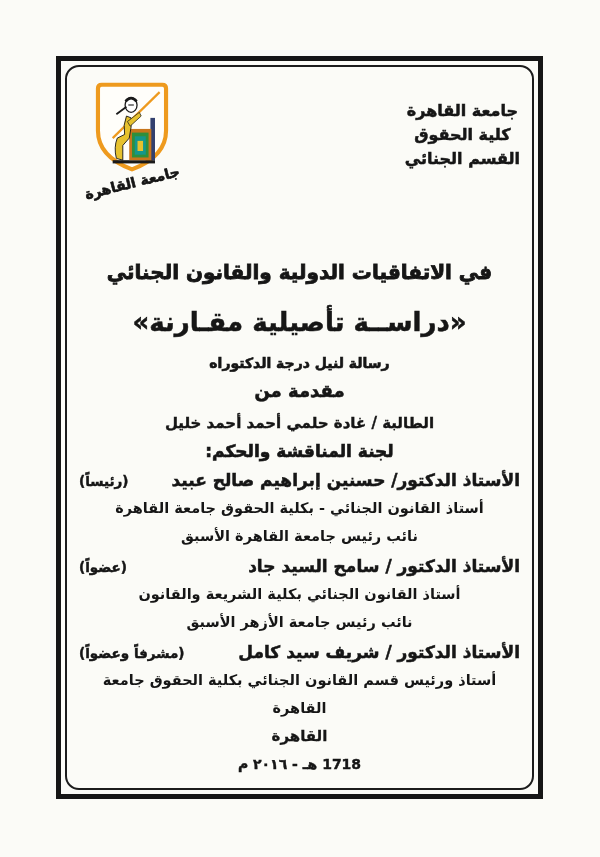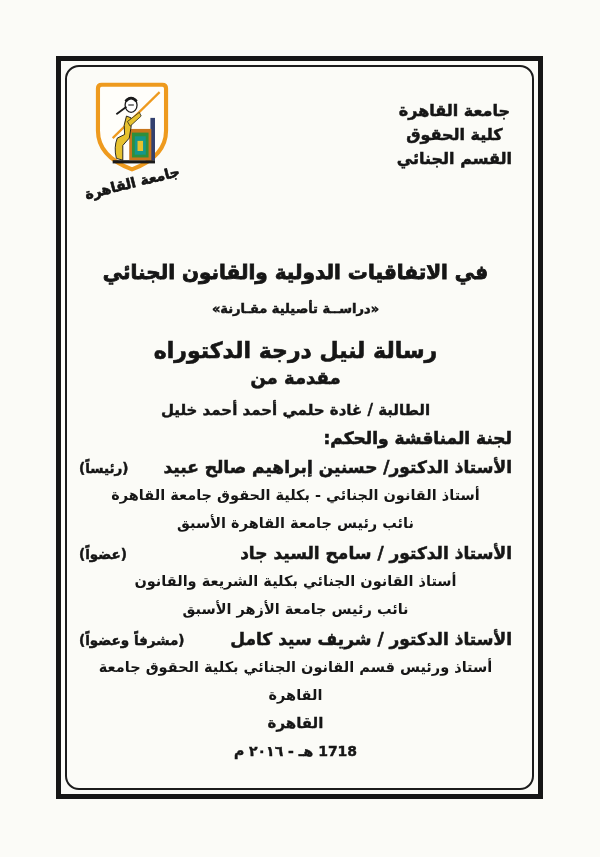--- a/index.html
+++ b/index.html
@@ -14,21 +14,21 @@
 
   .outer-frame {
     position: absolute; left: 56px; top: 56px;
     width: 487px; height: 743px;
     border: 5px solid #161616;
   }
   .inner-frame {
     position: absolute; inset: 4px;
     border: 2px solid #1c1c1c;
     border-radius: 14px;
-    padding: 6px 20px 4px 12px;
+    padding: 6px 12px 4px 12px;
     display: flex; flex-direction: column;
     direction: rtl;
     text-align: center;
   }
 
   
   .header { display: flex; justify-content: space-between; align-items: flex-start; height: 136px; }
   .univ-info {
     margin-top: 26px; margin-left: 4px;
     font-weight: bold; font-size: 16px; line-height: 24px;
@@ -49,45 +49,45 @@
     font-weight: bold; font-size: 41px; line-height: 70px;
     -webkit-text-stroke: 1.4px #141414;
     margin-top: 2px;
     white-space: nowrap;
   }
   .subtitle {
     font-weight: bold; font-size: 20px; line-height: 30px; margin-top: 48px;
     -webkit-text-stroke: 0.8px #141414;
   }
   .study-type {
-    font-weight: bold; font-size: 13px; line-height: 30px;
+    font-weight: bold; font-size: 26px; line-height: 30px;
     -webkit-text-stroke: 0.5px #141414;
-    margin-top: 7px;
+    margin-top: 20px;
   }
   .thesis-line1 {
-    font-weight: bold; font-size: 22px; line-height: 27px;
+    font-weight: bold; font-size: 14px; line-height: 27px;
     -webkit-text-stroke: 0.6px #141414;
     margin-top: 13px;
   }
   .thesis-line2 {
     font-weight: bold; font-size: 18px; line-height: 27px;
     -webkit-text-stroke: 0.6px #141414;
   }
   .student {
     font-weight: bold; font-size: 15px; line-height: 24px;
     -webkit-text-stroke: 0.4px #141414;
     margin-top: 7px;
     text-align: center;
   }
 
   
   .committee-heading {
     font-weight: bold; font-size: 17px; line-height: 26px;
     -webkit-text-stroke: 0.6px #141414;
-    text-align: right;
+    text-align: center;
     margin-top: 3px;
   }
   .member { margin-top: 3px; }
   .name-row {
     display: flex; justify-content: space-between; align-items: baseline;
     font-weight: bold; font-size: 17px; line-height: 26px;
     -webkit-text-stroke: 0.5px #141414;
   }
   .m-role { font-size: 13.5px; -webkit-text-stroke: 0.45px #141414; }
   .affil {

